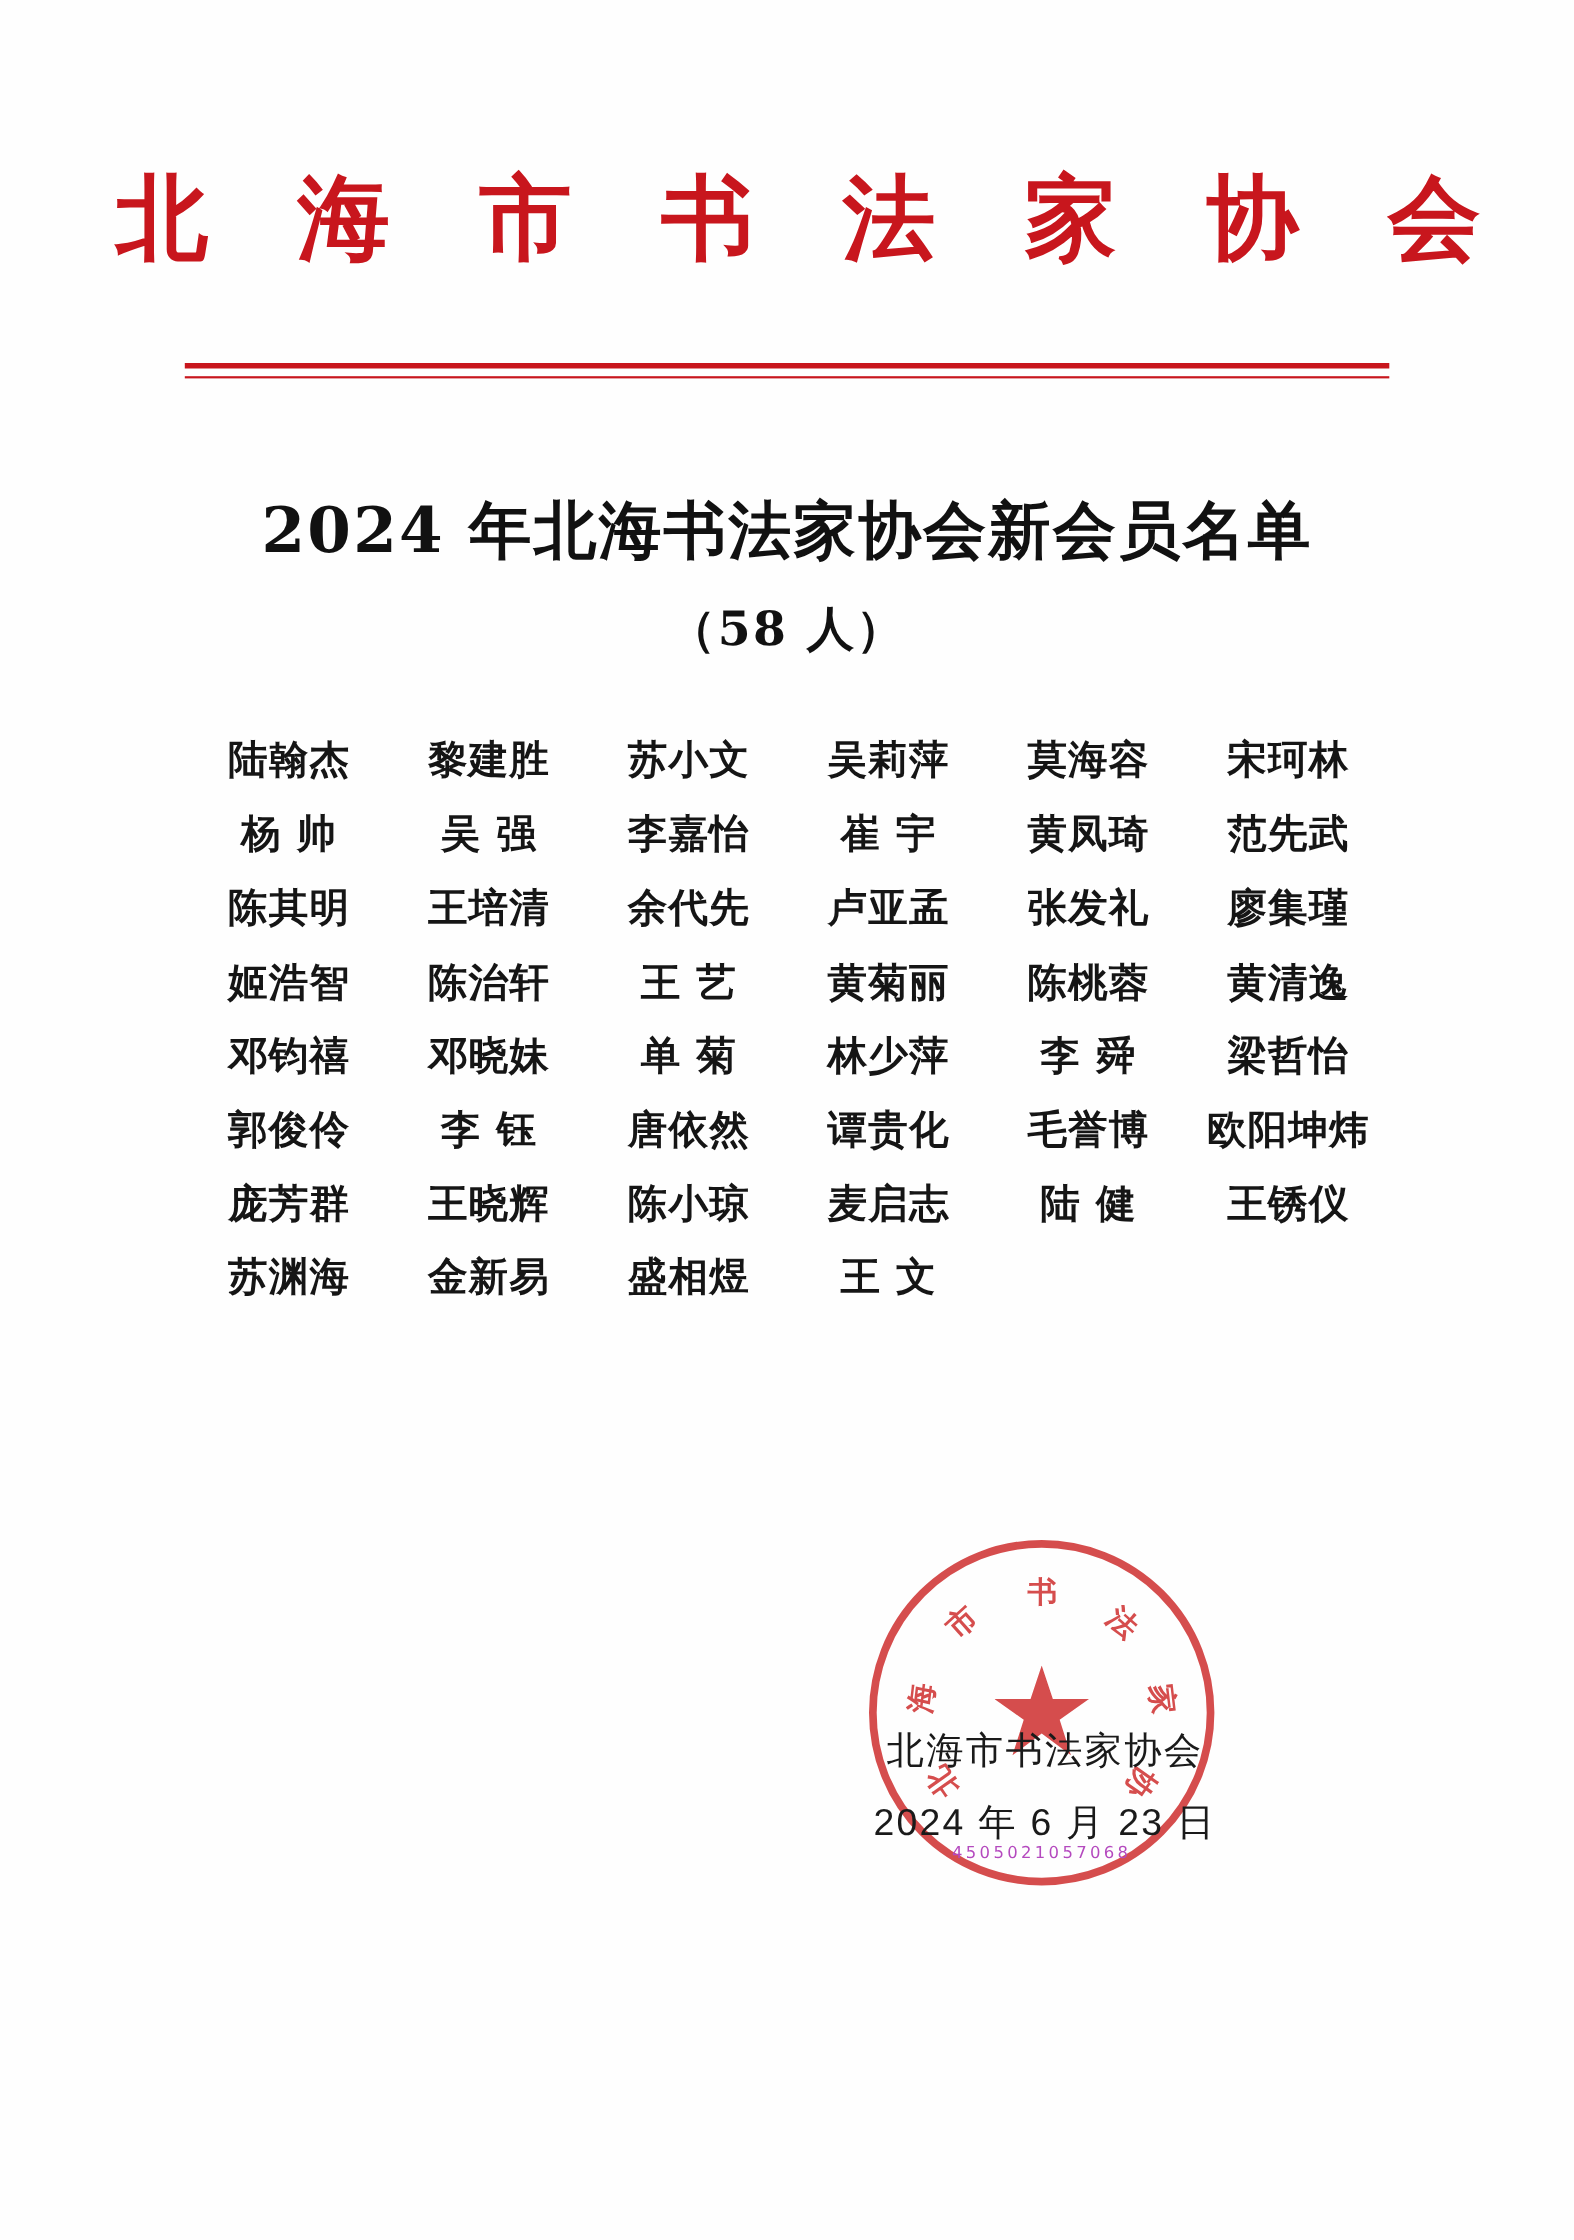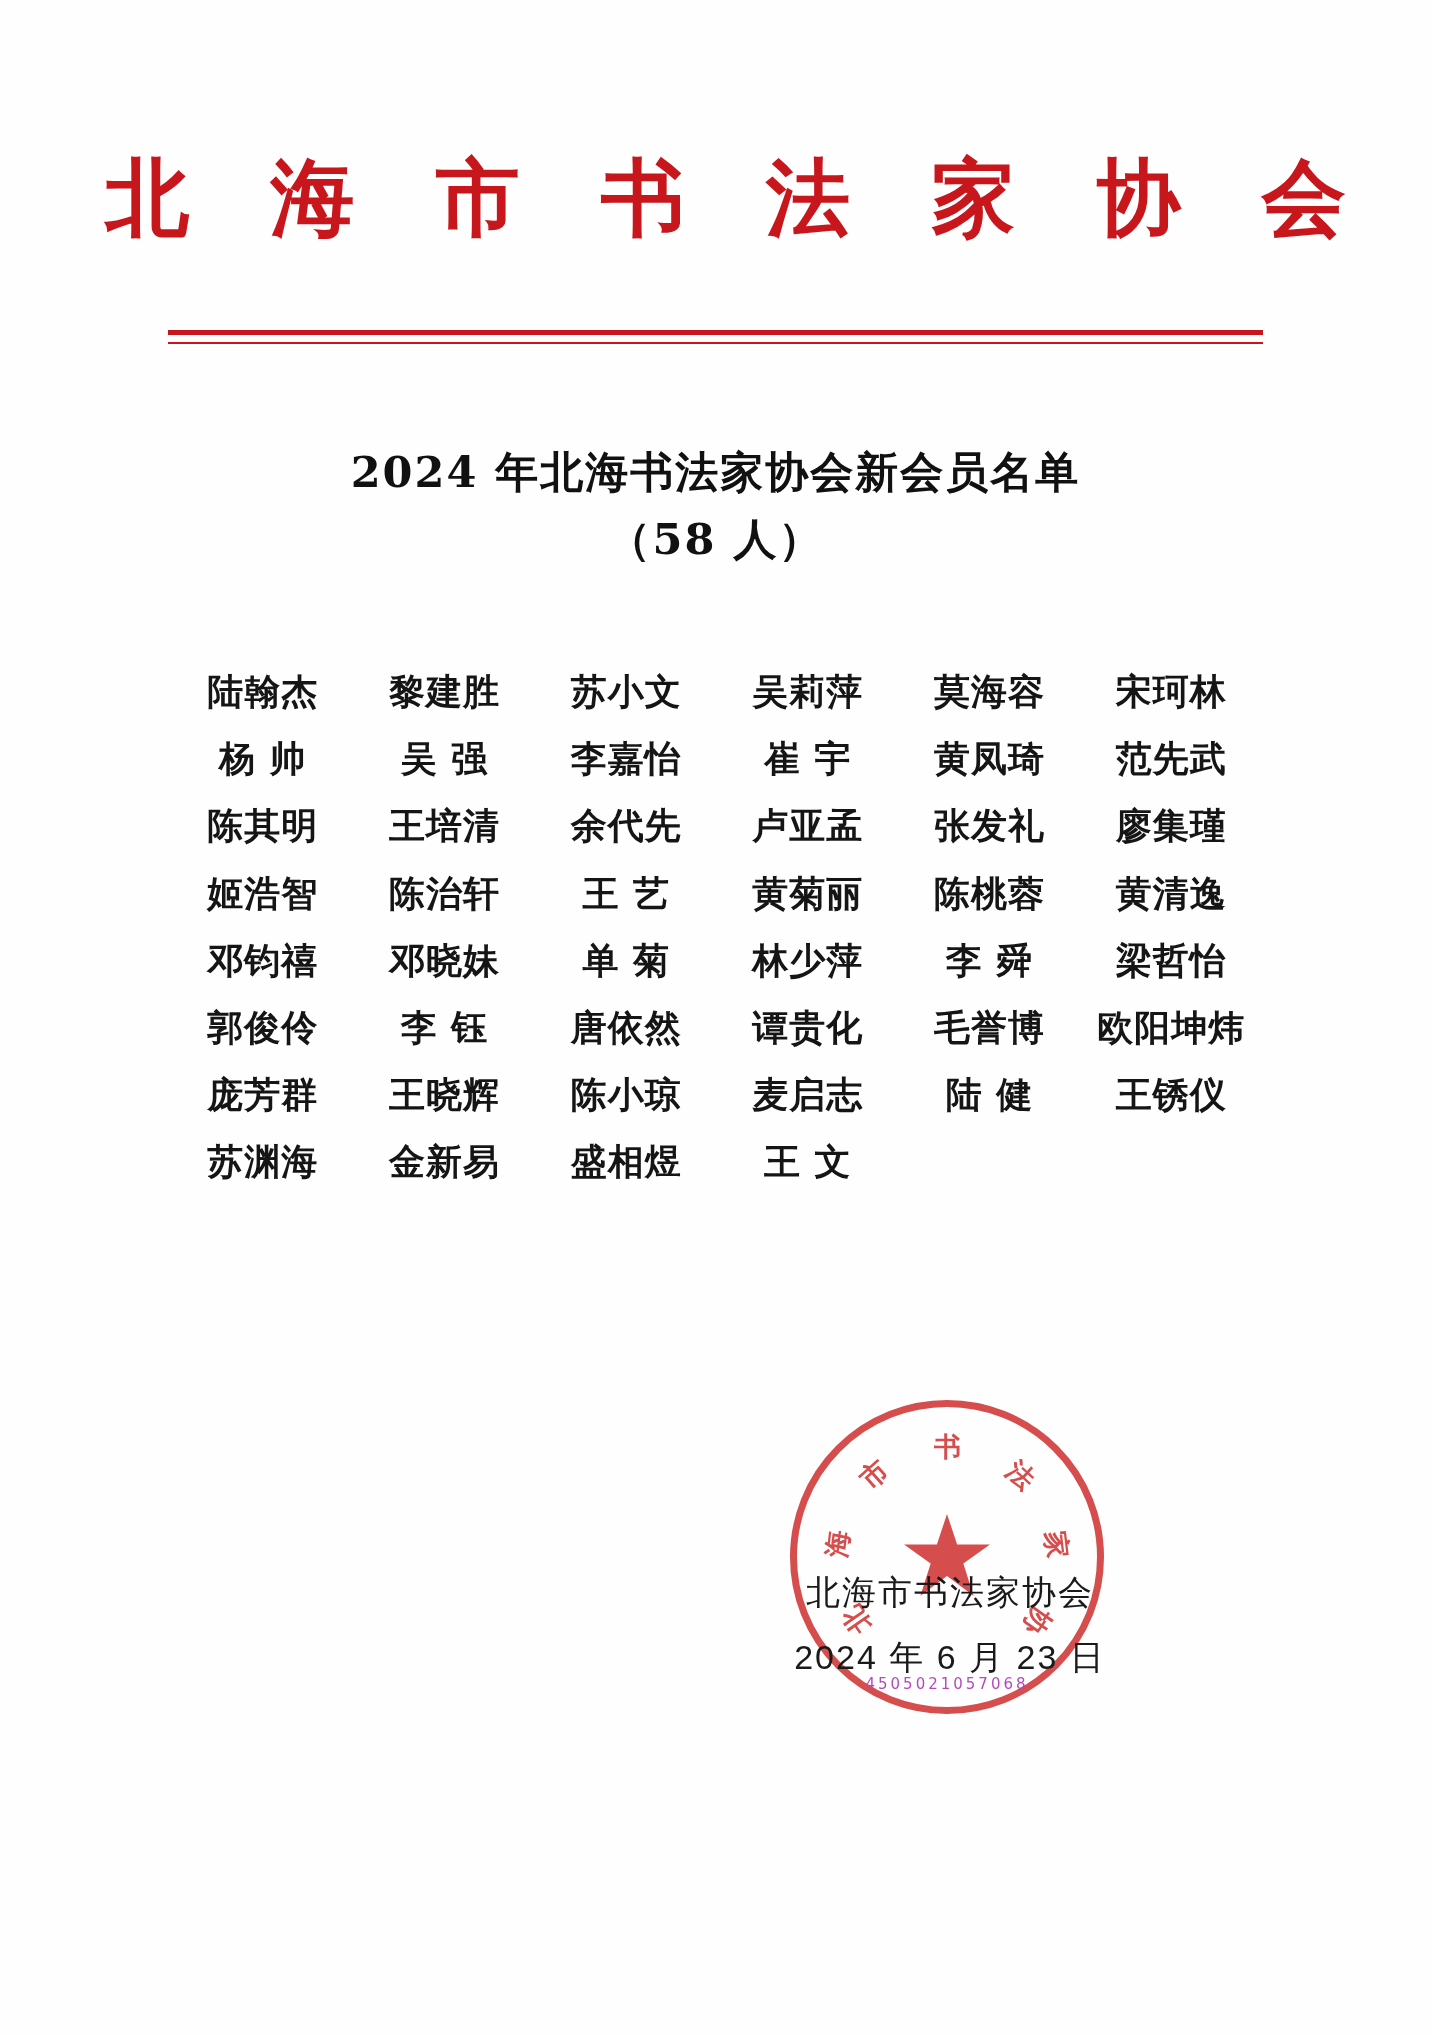--- a/index.html
+++ b/index.html
@@ -66,34 +66,34 @@
   
   .doc-title {
     position: absolute;
     top: 440px;
     left: 0;
     width: 100%;
     text-align: center;
   }
   .doc-title-main {
     font-family: "DejaVu Serif", "Liberation Serif", serif;
-    font-size: 43px;
+    font-size: 57px;
     font-weight: 700;
     color: #111;
     letter-spacing: 2px;
     line-height: 1.5;
   }
   .doc-title-sub {
     font-family: "DejaVu Serif", "Liberation Serif", serif;
     font-size: 43px;
     font-weight: 700;
     color: #111;
     letter-spacing: 2px;
     line-height: 1.5;
-    margin-top: 2px;
+    margin-top: 14px;
   }
 
   
   .name-grid {
     position: absolute;
     top: 665px;
     left: 172px;
     width: 1090px;
   }
   .name-row {

